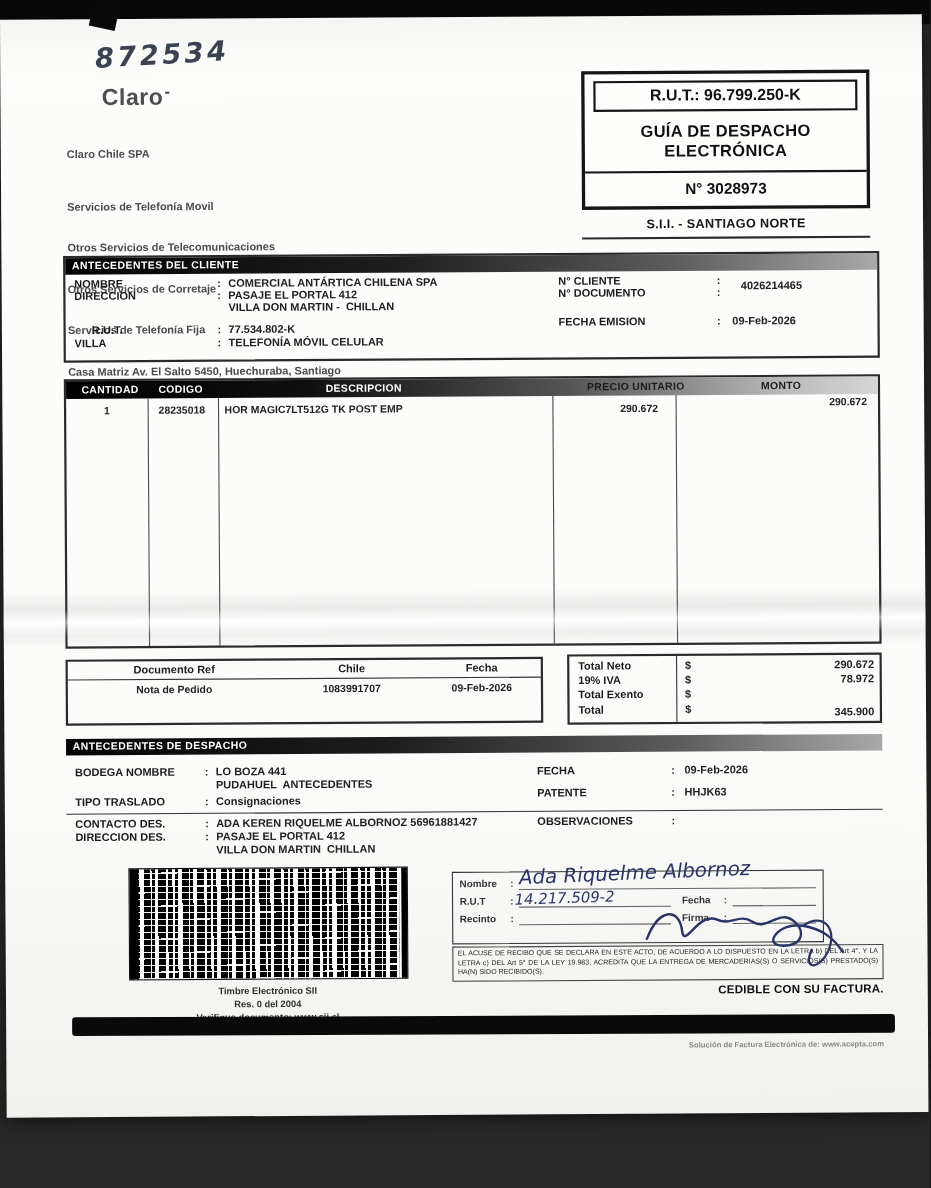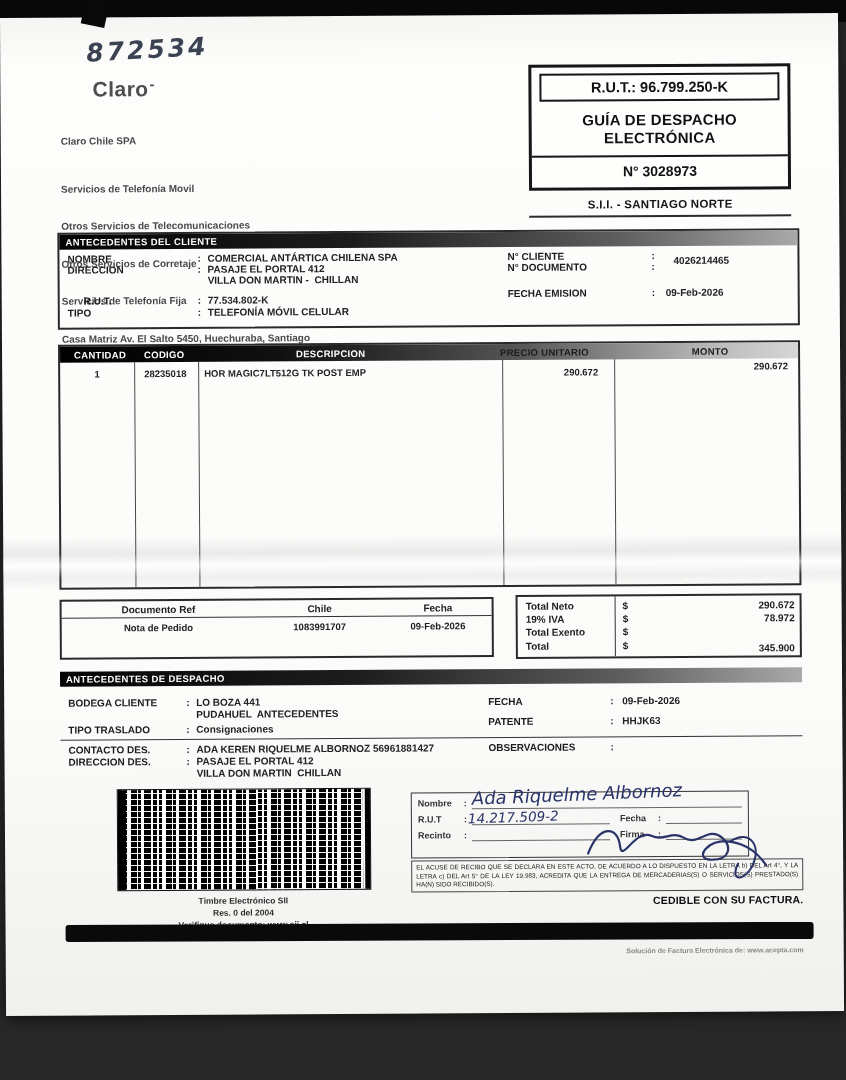--- a/index.html
+++ b/index.html
@@ -101,40 +101,40 @@
       <div class="abs lbl" style="left:8px;top:19px">NOMBRE</div>
       <div class="abs lbl" style="left:138px;top:19px">:</div>
       <div class="abs val" style="left:148px;top:19px">COMERCIAL ANTÁRTICA CHILENA SPA</div>
       <div class="abs lbl" style="left:8px;top:30px">DIRECCION</div>
       <div class="abs lbl" style="left:138px;top:30px">:</div>
       <div class="abs val" style="left:148px;top:30px">PASAJE EL PORTAL 412</div>
       <div class="abs val" style="left:148px;top:41px">VILLA DON MARTIN -  CHILLAN</div>
       <div class="abs lbl" style="left:24px;top:61px">R.U.T.</div>
       <div class="abs lbl" style="left:138px;top:61px">:</div>
       <div class="abs val" style="left:148px;top:61px">77.534.802-K</div>
-      <div class="abs lbl" style="left:8px;top:73px">TIPO</div>
+      <div class="abs lbl" style="left:8px;top:73px">VILLA</div>
       <div class="abs lbl" style="left:138px;top:73px">:</div>
       <div class="abs val" style="left:148px;top:73px">TELEFONÍA MÓVIL CELULAR</div>
 
       <div class="abs lbl" style="left:448px;top:19px">N° CLIENTE</div>
       <div class="abs lbl" style="left:592px;top:19px">:</div>
       <div class="abs lbl" style="left:448px;top:30px">N° DOCUMENTO</div>
       <div class="abs lbl" style="left:592px;top:30px">:</div>
       <div class="abs val" style="left:614px;top:24px">4026214465</div>
       <div class="abs lbl" style="left:448px;top:56px">FECHA EMISION</div>
       <div class="abs lbl" style="left:592px;top:56px">:</div>
       <div class="abs val" style="left:606px;top:56px">09-Feb-2026</div>
     </div>
 
     <div class="abs box" style="left:56px;top:327px;width:742px;height:245px">
       <div class="items-header">
         <span class="ih" style="left:14px">CANTIDAD</span>
         <span class="ih" style="left:84px">CODIGO</span>
         <span class="ih" style="left:236px">DESCRIPCION</span>
-        <span class="ih ih-dark" style="left:440px;width:100px;text-align:left">PRECIO UNITARIO</span>
+        <span class="ih ih-dark" style="left:468px;width:100px;text-align:center">PRECIO UNITARIO</span>
         <span class="ih ih-dark" style="left:600px;width:100px;text-align:center">MONTO</span>
       </div>
       <div class="vline" style="left:74px"></div>
       <div class="vline" style="left:138px"></div>
       <div class="vline" style="left:442px"></div>
       <div class="vline" style="left:554px"></div>
       <div class="abs cell" style="left:0;top:22px;width:74px;text-align:center">1</div>
       <div class="abs cell" style="left:84px;top:22px">28235018</div>
       <div class="abs cell" style="left:144px;top:22px">HOR MAGIC7LT512G TK POST EMP</div>
       <div class="abs cell" style="left:442px;top:23px;width:104px;text-align:right;padding-right:8px;box-sizing:border-box">290.672</div>
@@ -165,21 +165,21 @@
       <span class="tot-lbl" style="top:30px">Total Exento</span>
       <span class="tot-cur" style="top:30px">$</span>
       <span class="tot-val" style="top:30px"></span>
       <span class="tot-lbl" style="top:44px">Total</span>
       <span class="tot-cur" style="top:44px">$</span>
       <span class="tot-val" style="top:47px">345.900</span>
     </div>
 
     <div class="abs section-bar" style="left:56px;top:654px;width:742px">ANTECEDENTES DE DESPACHO</div>
 
-    <div class="abs lbl" style="left:64px;top:680px">BODEGA CLIENTE</div>
+    <div class="abs lbl" style="left:64px;top:680px">BODEGA NOMBRE</div>
     <div class="abs lbl" style="left:182px;top:680px">:</div>
     <div class="abs val" style="left:192px;top:680px">LO BOZA 441</div>
     <div class="abs val" style="left:192px;top:692px">PUDAHUEL  ANTECEDENTES</div>
     <div class="abs lbl" style="left:64px;top:707px">TIPO TRASLADO</div>
     <div class="abs lbl" style="left:182px;top:707px">:</div>
     <div class="abs val" style="left:192px;top:707px">Consignaciones</div>
 
     <div class="abs lbl" style="left:484px;top:681px">FECHA</div>
     <div class="abs lbl" style="left:606px;top:681px">:</div>
     <div class="abs val" style="left:618px;top:681px">09-Feb-2026</div>

